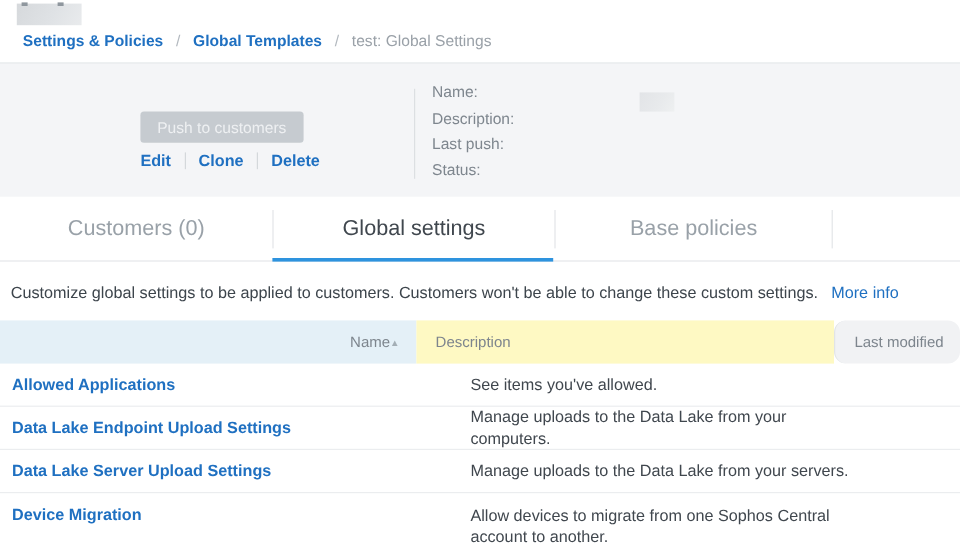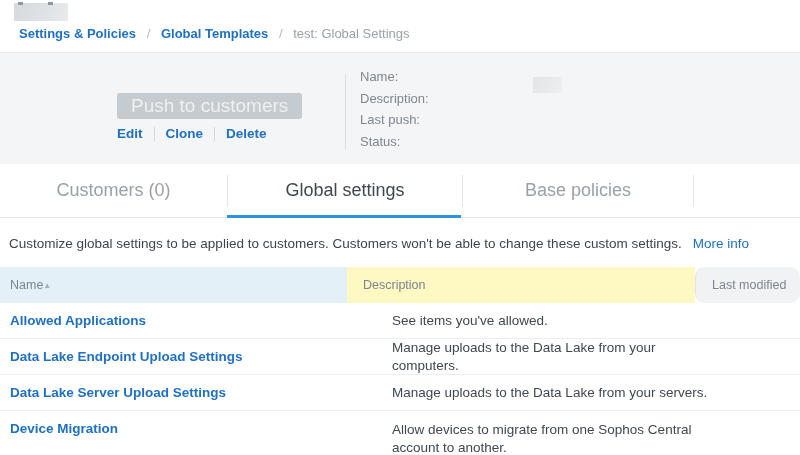--- a/index.html
+++ b/index.html
@@ -15,21 +15,21 @@
   .redacted-title .tick.t1 { left:4px; } .redacted-title .tick.t2 { left:34px; }
   .breadcrumb { position:absolute; left:19px; top:26px; font-size:13px; white-space:nowrap; }
   .breadcrumb a { color:#1f70c1; text-decoration:none; font-weight:700; cursor:pointer; }
   .breadcrumb .sep { color:#b3b9bf; margin:0 7px; font-weight:400; }
   .breadcrumb .current { color:#9aa1a8; font-weight:400; }
 
   
   .header-band { position:relative; height:112px; background:#f4f5f7; border-top:1px solid #e7e9eb; }
   .push-btn { position:absolute; left:117px; top:40px; height:26px; padding:0 14px;
     background:#c6cbd0; color:#eef0f2; border:none; border-radius:3px;
-    font-size:19px; font-family:"Liberation Sans", sans-serif; }
+    font-size:13px; font-family:"Liberation Sans", sans-serif; }
   .header-actions { position:absolute; left:117px; top:73px; display:flex; align-items:center;
     font-size:13.5px; }
   .header-actions a { color:#1f70c1; text-decoration:none; font-weight:700; cursor:pointer; }
   .action-sep { display:inline-block; width:1px; height:14px; background:#d4d8db; margin:0 11px; }
   .header-divider { position:absolute; left:345px; top:21px; width:1px; height:75px; background:#dcdfe2; }
   .header-fields { position:absolute; left:360px; top:13px; font-size:13px; color:#7e868e; }
   .header-fields .field { height:21.5px; line-height:21.5px; }
   .redacted-value { position:absolute; left:533px; top:24px; width:29px; height:16px;
     background:linear-gradient(120deg,#e2e4e7 0%,#e8eaec 60%,#eef0f1 100%); }
 
@@ -44,21 +44,21 @@
   .tab-underline { position:absolute; left:227px; bottom:-1px; width:234px; height:3px; background:#2e93de; }
 
   
   .intro { margin:18px 0 0 9px; font-size:13.5px; color:#3d454c; height:15px; line-height:15px; }
   .intro a { color:#1f70c1; text-decoration:none; margin-left:11px; cursor:pointer; }
 
   
   .tbl { margin-top:16px; width:800px; }
   .tbl-head { display:flex; height:36px; font-size:12.5px; color:#7d858d; }
   .th { display:flex; align-items:center; }
-  .th-name { width:347px; background:#e4f0f7; padding-left:10px; justify-content:flex-start; cursor:pointer; }
+  .th-name { width:347px; background:#e4f0f7; padding-left:10px; justify-content:flex-end; cursor:pointer; }
   .sort-asc { font-size:8px; color:#a3aeb5; margin-right:14px; }
   .th-desc { width:348px; background:#fef9c3; padding-left:16px; cursor:pointer; }
   .th-last { flex:1; background:#f1f2f4; border-left:1px solid #e1e4e6; padding-left:16px; cursor:pointer;border-radius:10px; }
   .row { display:flex; height:36px; border-bottom:1px solid #ebedef; align-items:center; font-size:13.5px;gap:29px; }
   .row.tall { height:auto; min-height:44px; align-items:flex-start; padding-top:10px; border-bottom:none; }
   .cell-name { width:347px; padding-left:10px; }
   .cell-name a { color:#1f70c1; text-decoration:none; font-weight:700; cursor:pointer; }
   .cell-desc { width:348px; padding-left:16px; color:#40474e; line-height:18px; }
   .cell-last { flex:1; padding-left:16px; color:#40474e; }
 </style>

